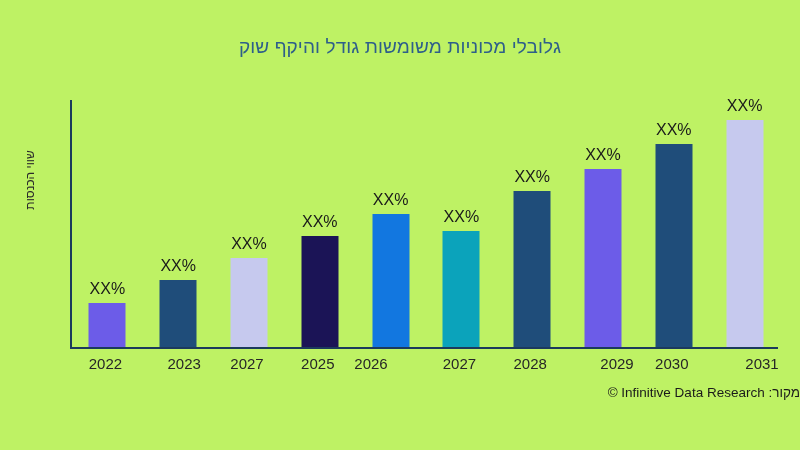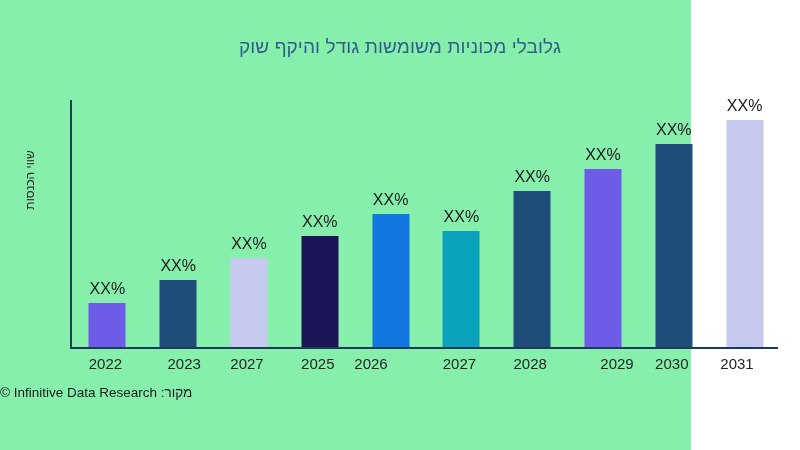--- a/index.html
+++ b/index.html
@@ -11,23 +11,23 @@
     width: 800px;
     height: 450px;
     font-family: "Liberation Sans", sans-serif;
     overflow: hidden;
     position: relative;
   }
 
   #chart-root {
     position: absolute;
     inset: 0;
-    width: 691px;
+    width: 800px;
     height: 450px;
-    background: #86efac;
+    background: #bef264;
   }
 
   
   .chart-title {
     position: absolute;
     left: 0;
     top: 36px;
     width: 800px;
     text-align: center;
     font-size: 19px;
@@ -141,21 +141,21 @@
     color: #262626;
     white-space: nowrap;
   }
 
   
   .footer {
     position: absolute;
     left: 0;
     top: 385px;
     width: 800px;
-    text-align: left;
+    text-align: right;
     font-size: 13.5px;
     color: #1a1a1a;
     direction: rtl;
     unicode-bidi: plaintext;
     white-space: nowrap;
   }
 </style>
 </head>
 <body>
 
@@ -219,18 +219,18 @@
   <div class="xticks" id="xticks-layer">
       <div class="xtick" style="left: 35.4px;">2022</div>
       <div class="xtick" style="left: 106.2px; margin-left: 8px;">2023</div>
       <div class="xtick" style="left: 177px;">2027</div>
       <div class="xtick" style="left: 247.8px;">2025</div>
       <div class="xtick" style="left: 301px;">2026</div>
       <div class="xtick" style="left: 389.4px;">2027</div>
       <div class="xtick" style="left: 460.2px;">2028</div>
       <div class="xtick" style="left: 531px; margin-left: 16px;">2029</div>
       <div class="xtick" style="left: 601.8px;">2030</div>
-      <div class="xtick" style="left: 667px;">2031</div>
+      <div class="xtick" style="left: 692px;">2031</div>
     </div>
 
   <div class="footer">מקור: Infinitive Data Research ©</div>
 
 </div>
 
 </body></html>

